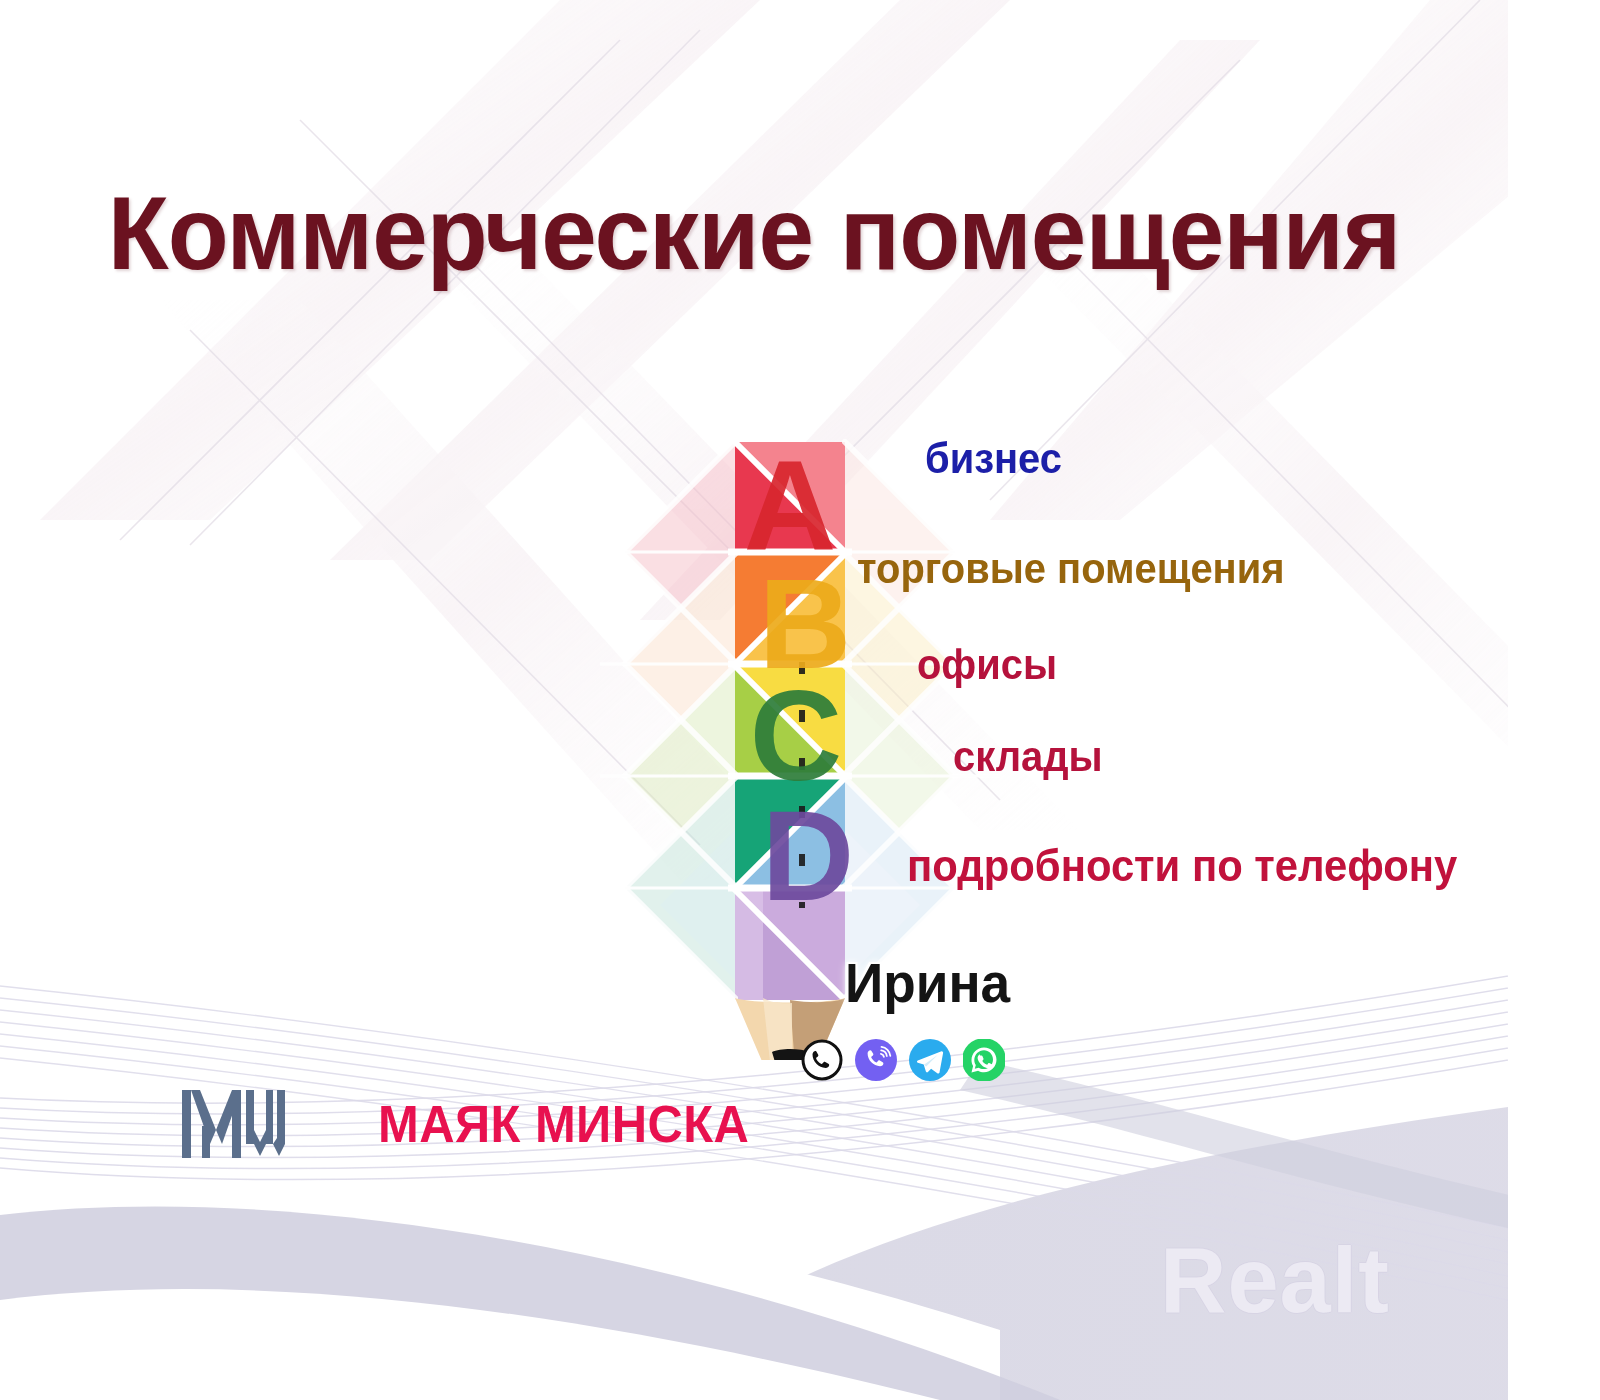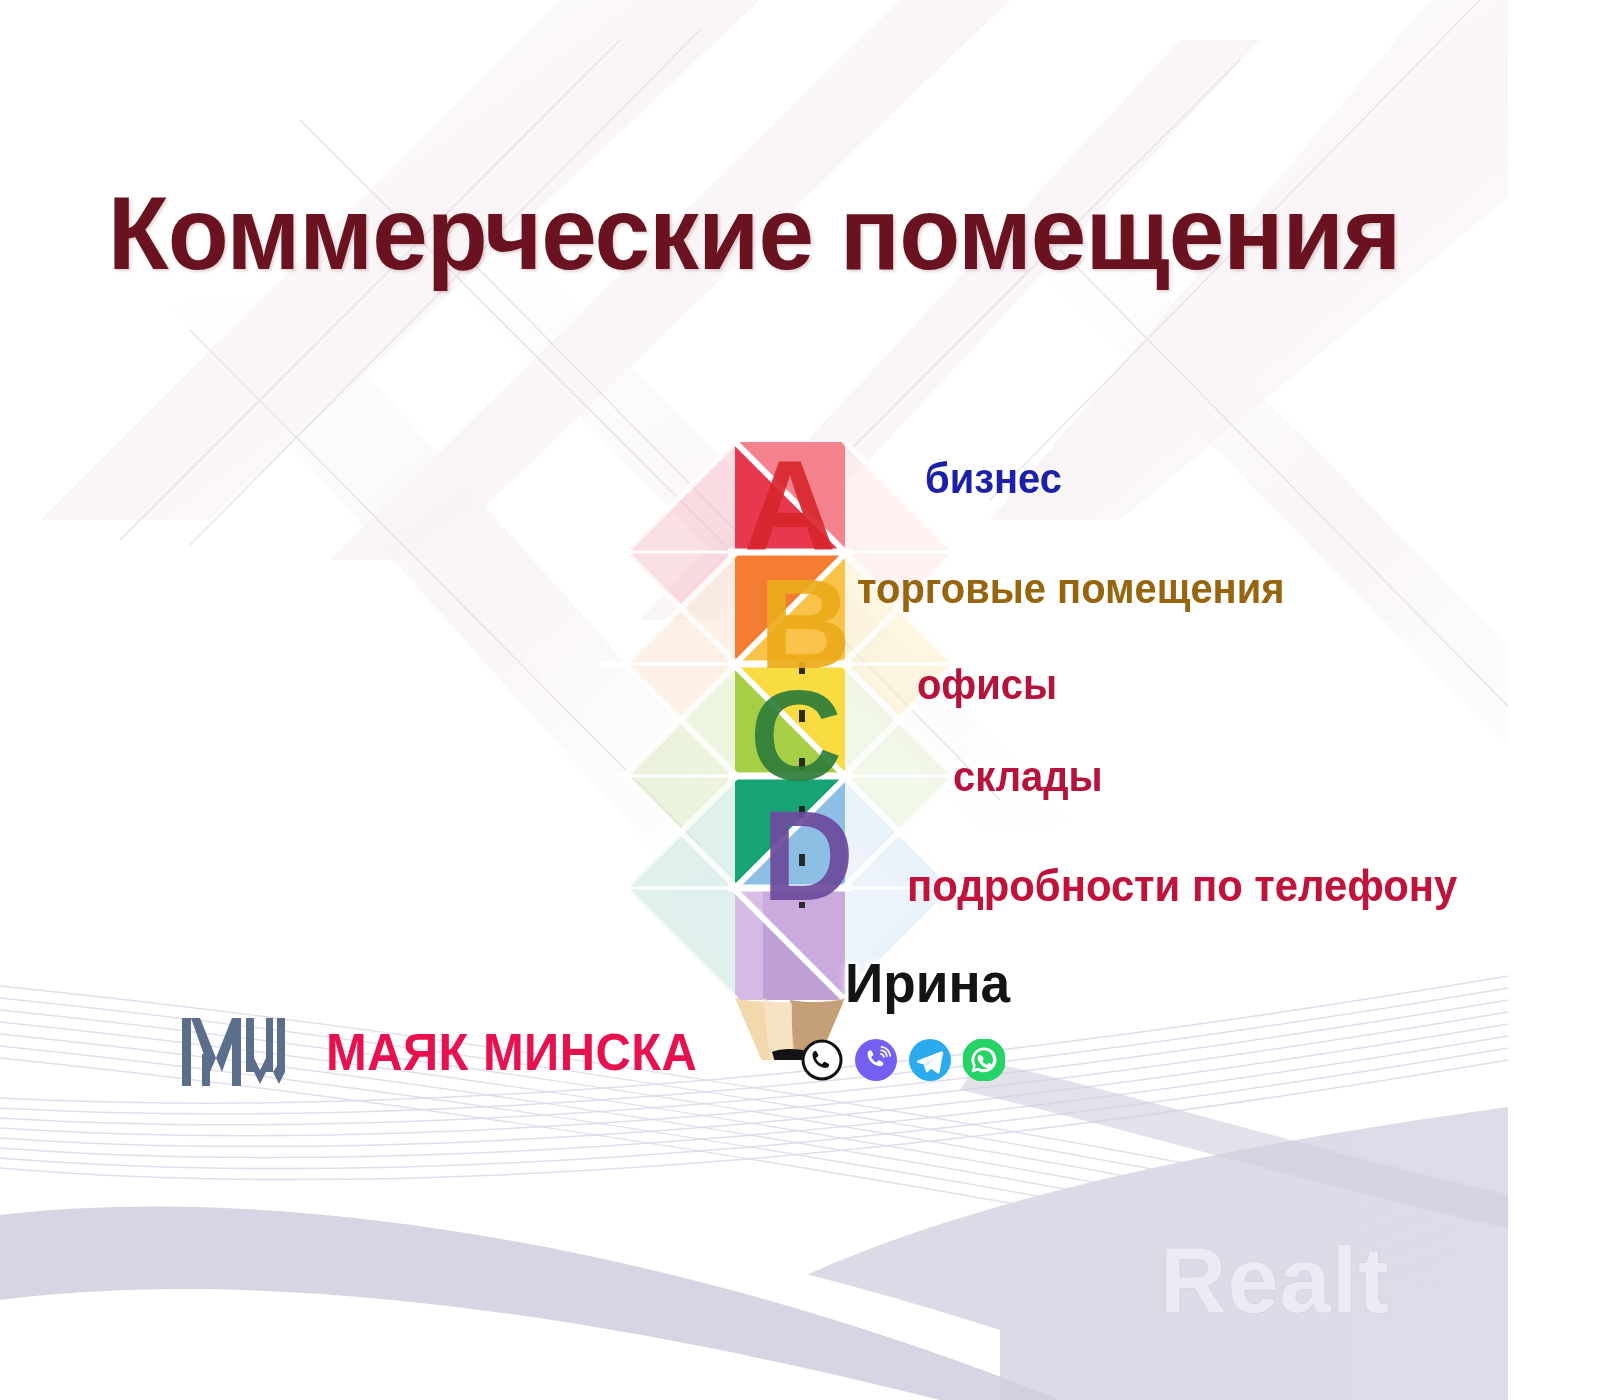--- a/index.html
+++ b/index.html
@@ -49,34 +49,34 @@
   .litem{
     text-align:right;
     font-family:"Liberation Sans Narrow","Liberation Sans",sans-serif;
     font-weight:700;
     white-space:nowrap;
     transform:scaleX(.95);
     transform-origin:right center;
   }
 
   
-  .rcol{position:absolute;left:845px;top:455px;width:740px;}
+  .rcol{position:absolute;left:845px;top:435px;width:740px;}
   .ritem{
     text-align:left;
     font-family:"Liberation Sans Narrow","Liberation Sans",sans-serif;
     font-weight:700;
     white-space:nowrap;
     transform:scaleX(.95);
     transform-origin:left center;
   }
 
   
   .brandrow{
-    position:absolute;left:180px;top:1014px;
-    display:flex;align-items:center;gap:36px;text-align:center;
+    position:absolute;left:180px;top:1086px;
+    display:flex;align-items:center;gap:88px;text-align:center;
   }
   .brand-name{
     font-family:"Liberation Sans Narrow","Liberation Sans",sans-serif;
     font-weight:700;font-size:52px;
     color:#e8114f;letter-spacing:.5px;
     transform:scaleX(.94);transform-origin:left center;
     white-space:nowrap;
   }
 
   

